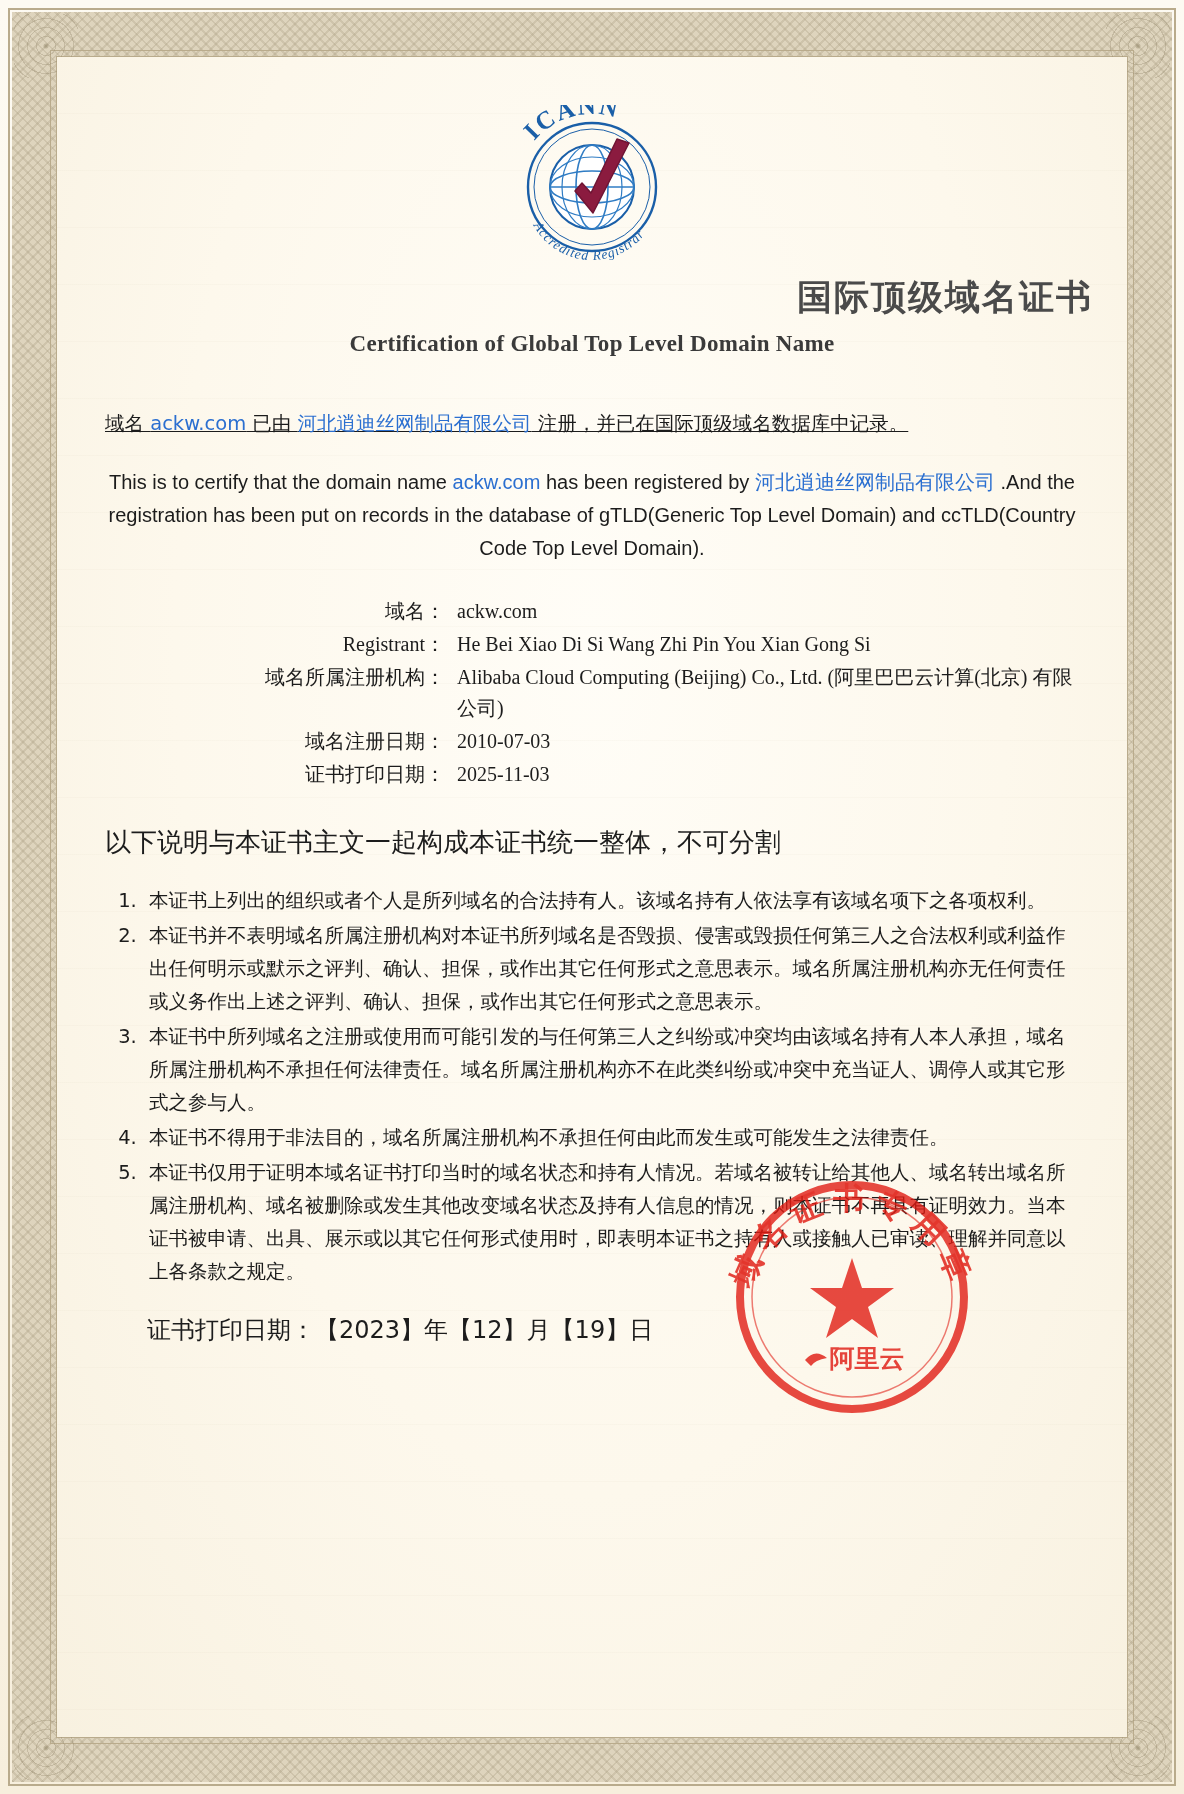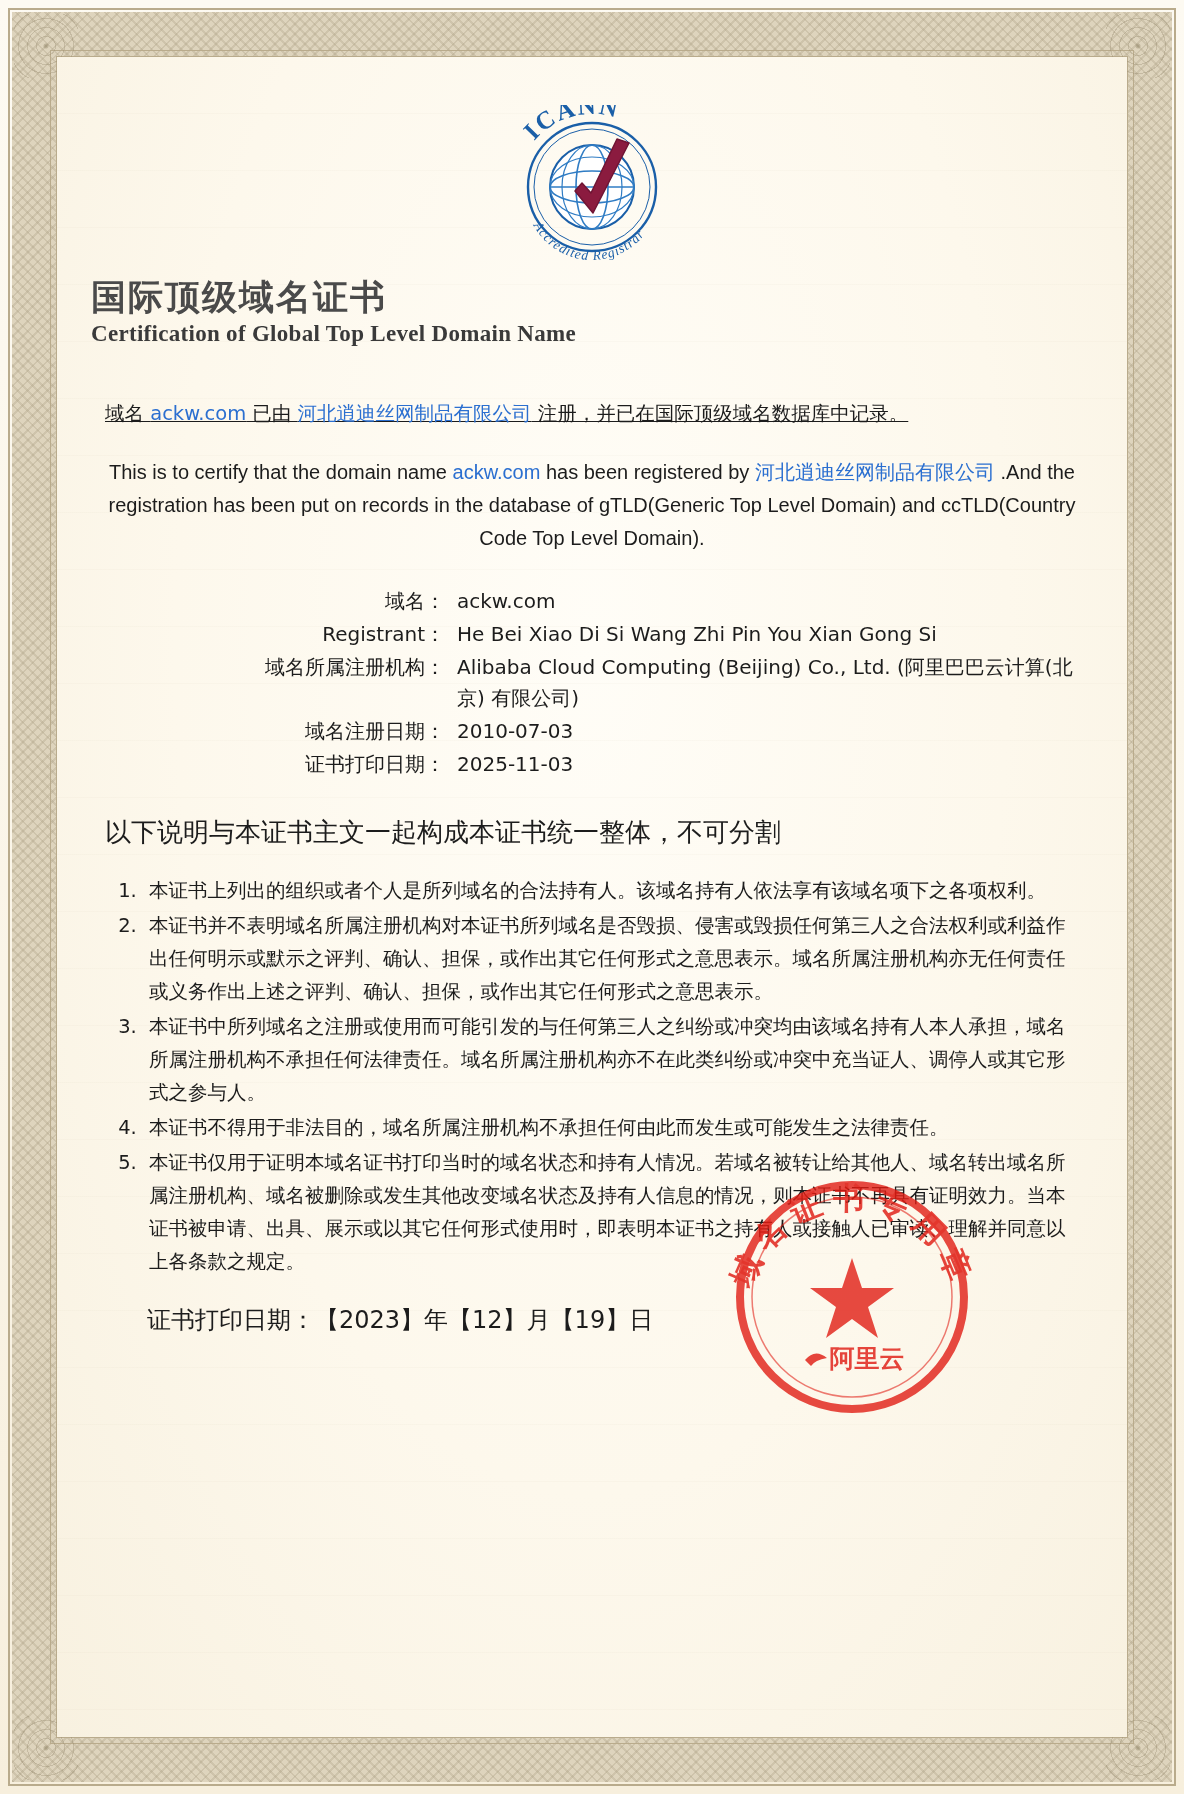--- a/index.html
+++ b/index.html
@@ -115,33 +115,35 @@
     margin-top: 16px;
   }
   .logo {
     position: relative;
     width: 190px;
     height: 155px;
   }
 
   
   .title-cn {
-    text-align: left;
+    text-align: right;
     font-family: "DejaVu Sans", sans-serif;
     font-size: 35px;
     font-weight: bold;
     letter-spacing: 2px;
     color: #4a4a4a;
     margin-top: 14px;
   }
   .title-en {
+    text-align: center;
     font-family: "Liberation Serif", serif;
     font-size: 23px;
     font-weight: bold;
     color: #3a3a3a;
+    margin-top: 10px;
     letter-spacing: .3px;
   }
 
   
   .para {
     font-family: "DejaVu Sans", sans-serif;
     font-size: 19.5px;
     line-height: 33px;
     color: #1c1c1c;
     margin: 0 0 0 0;
@@ -166,20 +168,21 @@
     line-height: 31px;
     color: #1c1c1c;
   }
   .details table {
     border-collapse: collapse;
     margin-left: 160px;
   }
   .details td {
     vertical-align: top;
     padding: 1px 0;
+    font-family: Liberation Serif, serif;
   }
   .details td.k {
     text-align: right;
     white-space: nowrap;
     padding-right: 4px;
   }
   .details td.v {
     padding-left: 8px;
     max-width: 640px;
   }

